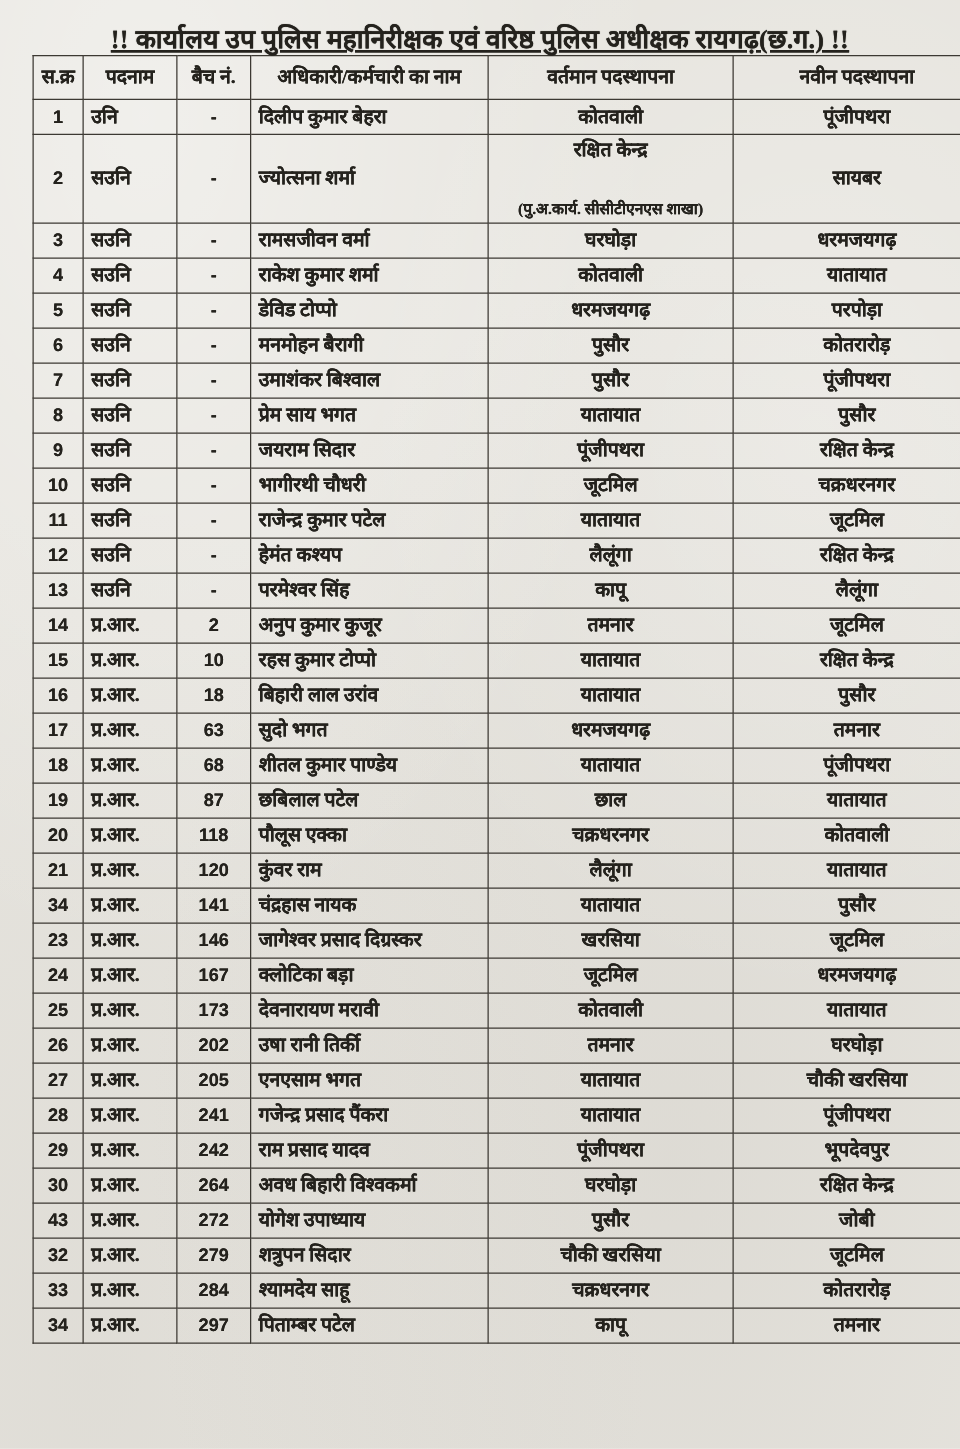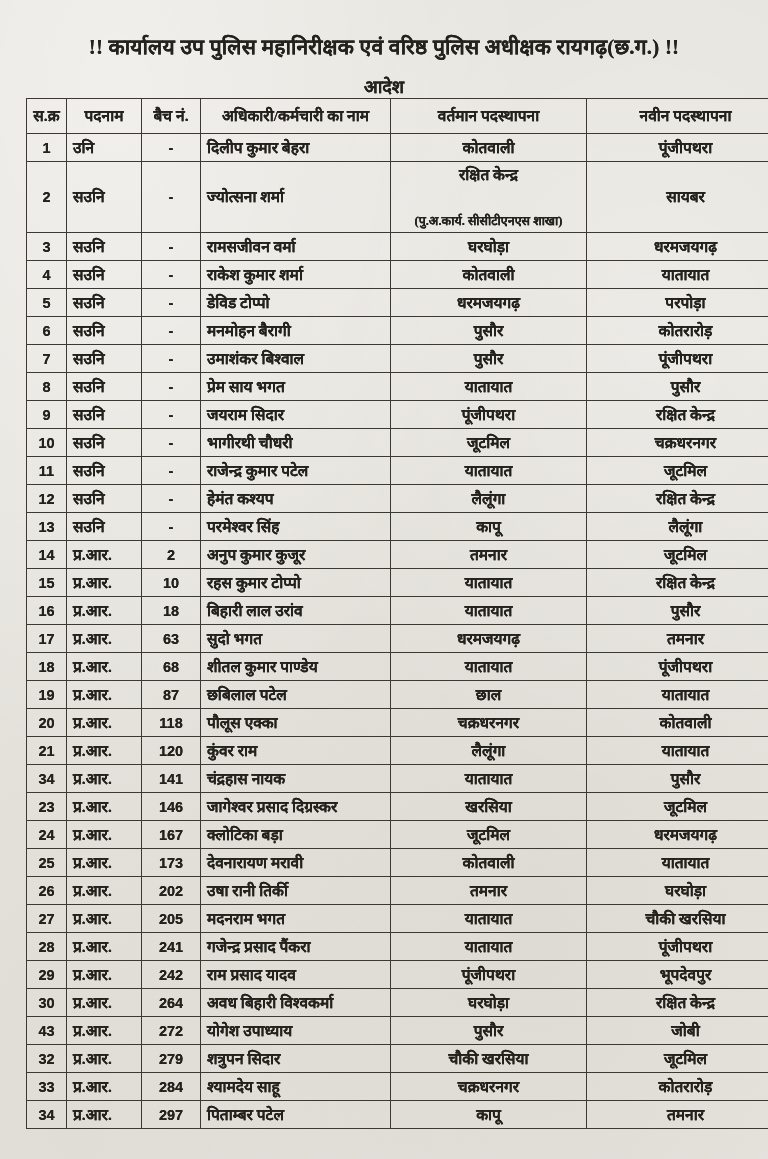--- a/index.html
+++ b/index.html
@@ -12,25 +12,26 @@
       radial-gradient(ellipse at 15% 8%, rgba(255,255,255,.40), transparent 45%),
       radial-gradient(ellipse at 85% 30%, rgba(255,255,255,.25), transparent 40%),
       radial-gradient(ellipse at 70% 80%, rgba(196,192,184,.28), transparent 55%),
       radial-gradient(ellipse at 10% 95%, rgba(200,196,188,.25), transparent 45%),
       #e7e5df;
     font-family:"Liberation Serif","DejaVu Serif",serif;
     color:#24221d;
     font-weight:700;
   }
   .doc-title{
-    padding-top:32px;
+    padding-top:16px;
     text-align:center;
     font-size:21px;
     letter-spacing:.2px;
     text-shadow:0 0 .6px #24221d;
+    text-decoration:underline;
   }
   .doc-subtitle{
     margin-top:14px;
     text-align:center;
     font-size:18px;
     text-shadow:0 0 .5px #24221d;
   }
   .intro{
     margin:10px 10px 8px 10px;
     font-size:16.5px;
@@ -73,21 +74,20 @@
     line-height:16px;
     white-space:nowrap;
     margin-top:28px;
   }
 </style>
 </head>
 <body>
 
 <div class="page">
   <div class="doc-title">!! कार्यालय उप पुलिस महानिरीक्षक एवं वरिष्ठ पुलिस अधीक्षक रायगढ़(छ.ग.) !!</div>
-  <div class="doc-subtitle">आदेश</div>
 
   <table class="order-table">
     <thead>
       <tr>
           <th class="col0">स.क्र</th>
           <th class="col1">पदनाम</th>
           <th class="col2">बैच नं.</th>
           <th class="col3">अधिकारी/कर्मचारी का नाम</th>
           <th class="col4">वर्तमान पदस्थापना</th>
           <th class="col5">नवीन पदस्थापना</th>
@@ -302,21 +302,21 @@
           <td class="col1">प्र.आर.</td>
           <td class="col2">202</td>
           <td class="col3">उषा रानी तिर्की</td>
           <td class="col4">तमनार</td>
           <td class="col5">घरघोड़ा</td>
         </tr>
         <tr>
           <td class="col0">27</td>
           <td class="col1">प्र.आर.</td>
           <td class="col2">205</td>
-          <td class="col3">मदनराम भगत</td>
+          <td class="col3">एनएसाम भगत</td>
           <td class="col4">यातायात</td>
           <td class="col5">चौकी खरसिया</td>
         </tr>
         <tr>
           <td class="col0">28</td>
           <td class="col1">प्र.आर.</td>
           <td class="col2">241</td>
           <td class="col3">गजेन्द्र प्रसाद  पैंकरा</td>
           <td class="col4">यातायात</td>
           <td class="col5">पूंजीपथरा</td>

